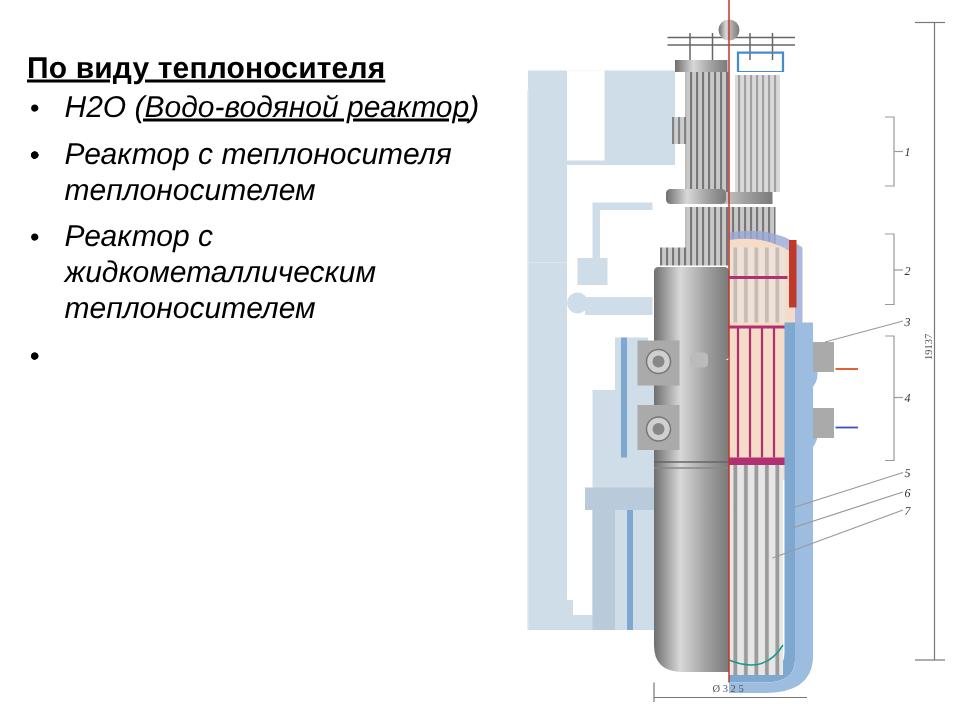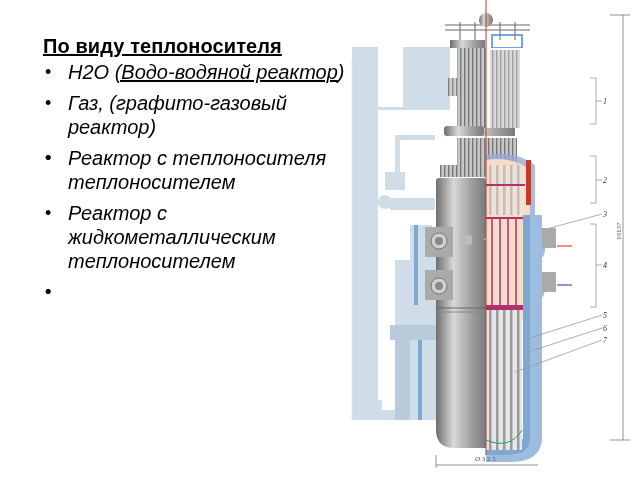--- a/index.html
+++ b/index.html
@@ -1,20 +1,20 @@
 <!DOCTYPE html>
 <html><head>
   <meta charset="utf-8">
   <style>
     html, body { margin: 0; padding: 0; }
     body {
       width: 640px; height: 480px; overflow: hidden; background: #ffffff;
       position: relative; font-family: "Liberation Sans", sans-serif; color: #000;
     }
-    .text-col { position: absolute; left: 18px; top: 34px; width: 330px; margin-left: 25px; }
+    .text-col { position: absolute; left: 18px; top: 34px; width: 330px; }
     .heading {
       font-weight: bold; font-size: 20px; text-decoration: underline;
       line-height: 24px; margin: 0 0 2px 0; letter-spacing: 0.1px;
     }
     ul.items { list-style: none; margin: 0; padding: 0; }
     ul.items li {
       position: relative; padding-left: 25px; font-style: italic;
       font-size: 20px; line-height: 24px; margin-bottom: 7px;
     }
     ul.items li .bullet {
@@ -32,21 +32,20 @@
 
 <div class="text-col">
   <div class="heading">По виду теплоносителя</div>
   <ul class="items">
     <li>
       <span class="bullet">•</span>
       <span>H2O </span><span class="u">(Водо-водяной реактор</span><span>)</span>
     </li>
     <li>
       <span class="bullet">•</span>
-      <span>Газ, (графито-газовый реактор)</span>
     </li>
     <li>
       <span class="bullet">•</span>
     </li>
     <li>
       <span class="bullet">•</span>
       <span>Реактор с теплоносителя теплоносителем</span>
     </li>
     <li>
       <span class="bullet">•</span>

